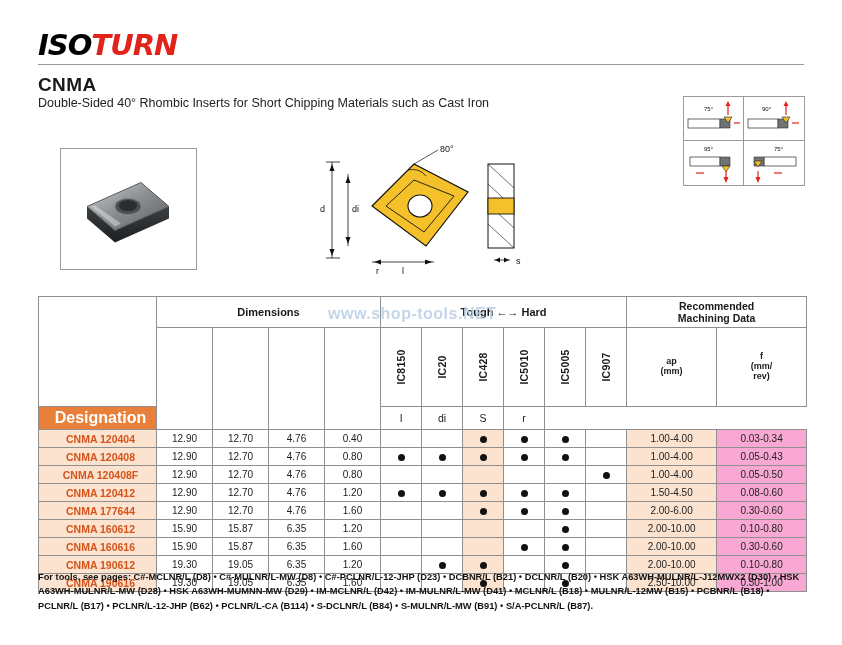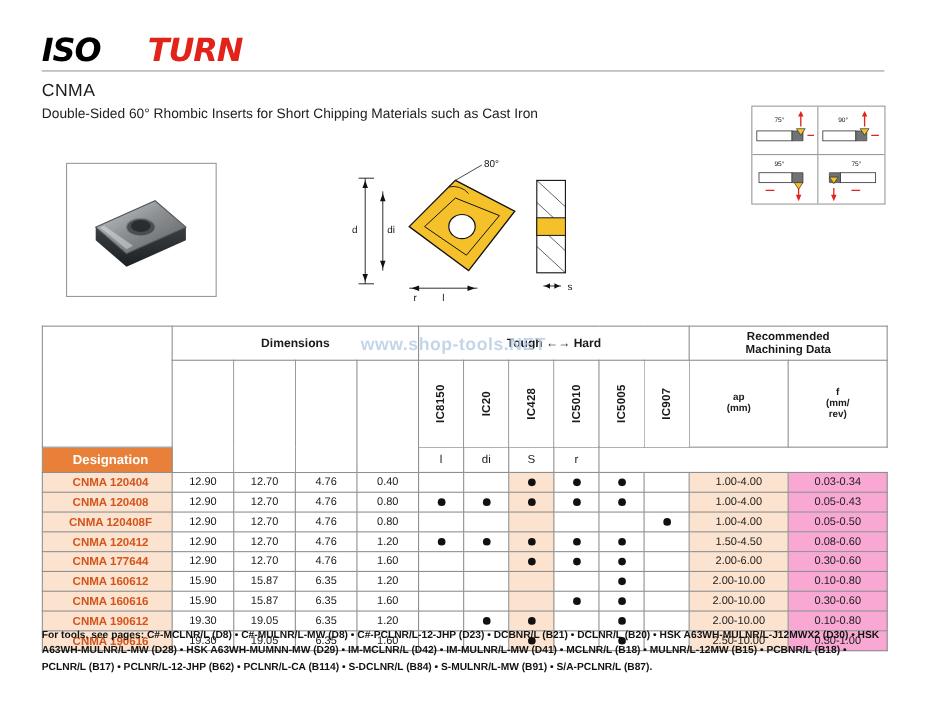--- a/index.html
+++ b/index.html
@@ -27,28 +27,28 @@
     position: absolute;
     left: 38px;
     top: 28px;
     font-size: 29px;
     font-weight: bold;
     font-style: italic;
     letter-spacing: -1px;
     font-family: "DejaVu Sans", sans-serif;
   }
   .brand .iso { color: #000000; text-align: right; }
-  .brand .turn { color: #e2231a; margin-left: 43px; }
+  .brand .turn { color: #e2231a; }
 
   .title {
     position: absolute;
     left: 38px;
     top: 74px;
-    font-size: 16px;
-    font-weight: normal;
+    font-size: 19px;
+    font-weight: bold;
     letter-spacing: 0.4px;
   }
   .subtitle {
     position: absolute;
     left: 38px;
     top: 96px;
     font-size: 12.5px;
     color: #222;
   }
   .hr-top {
@@ -126,21 +126,21 @@
   table.data th, table.data td {
     border: 1px solid #8f8f8f;
     padding: 0;
     text-align: center;
     vertical-align: middle;
   }
   .hdr-orange {
     background: #e8803a;
     color: #ffffff;
     font-weight: bold;
-    font-size: 12px;
+    font-size: 16px;
     text-align: left;
     padding-left: 6px !important;
     height: 22px;
   }
   .hdr-plain {
     background: #ffffff;
     font-size: 10.5px;
     font-weight: normal;
     height: 22px;
   }
@@ -248,21 +248,21 @@
 
 <div class="page">
 
   <div class="brand">
     <span class="iso">ISO</span><span class="turn">TURN</span>
   </div>
 
   <div class="hr-top"></div>
 
   <div class="title">CNMA</div>
-  <div class="subtitle">Double-Sided 60° Rhombic Inserts for Short Chipping Materials such as Cast Iron</div>
+  <div class="subtitle">Double-Sided 40° Rhombic Inserts for Short Chipping Materials such as Cast Iron</div>
 
   <div class="photo-box">
     <svg class="insert-photo" width="120" height="105" viewBox="0 0 120 105">
       <defs>
         <linearGradient id="gmet" x1="0" y1="0" x2="1" y2="1">
           <stop offset="0%" stop-color="#cfd2d4"></stop>
           <stop offset="45%" stop-color="#8e9295"></stop>
           <stop offset="100%" stop-color="#5b5f62"></stop>
         </linearGradient>
         <linearGradient id="gside" x1="0" y1="0" x2="0" y2="1">

